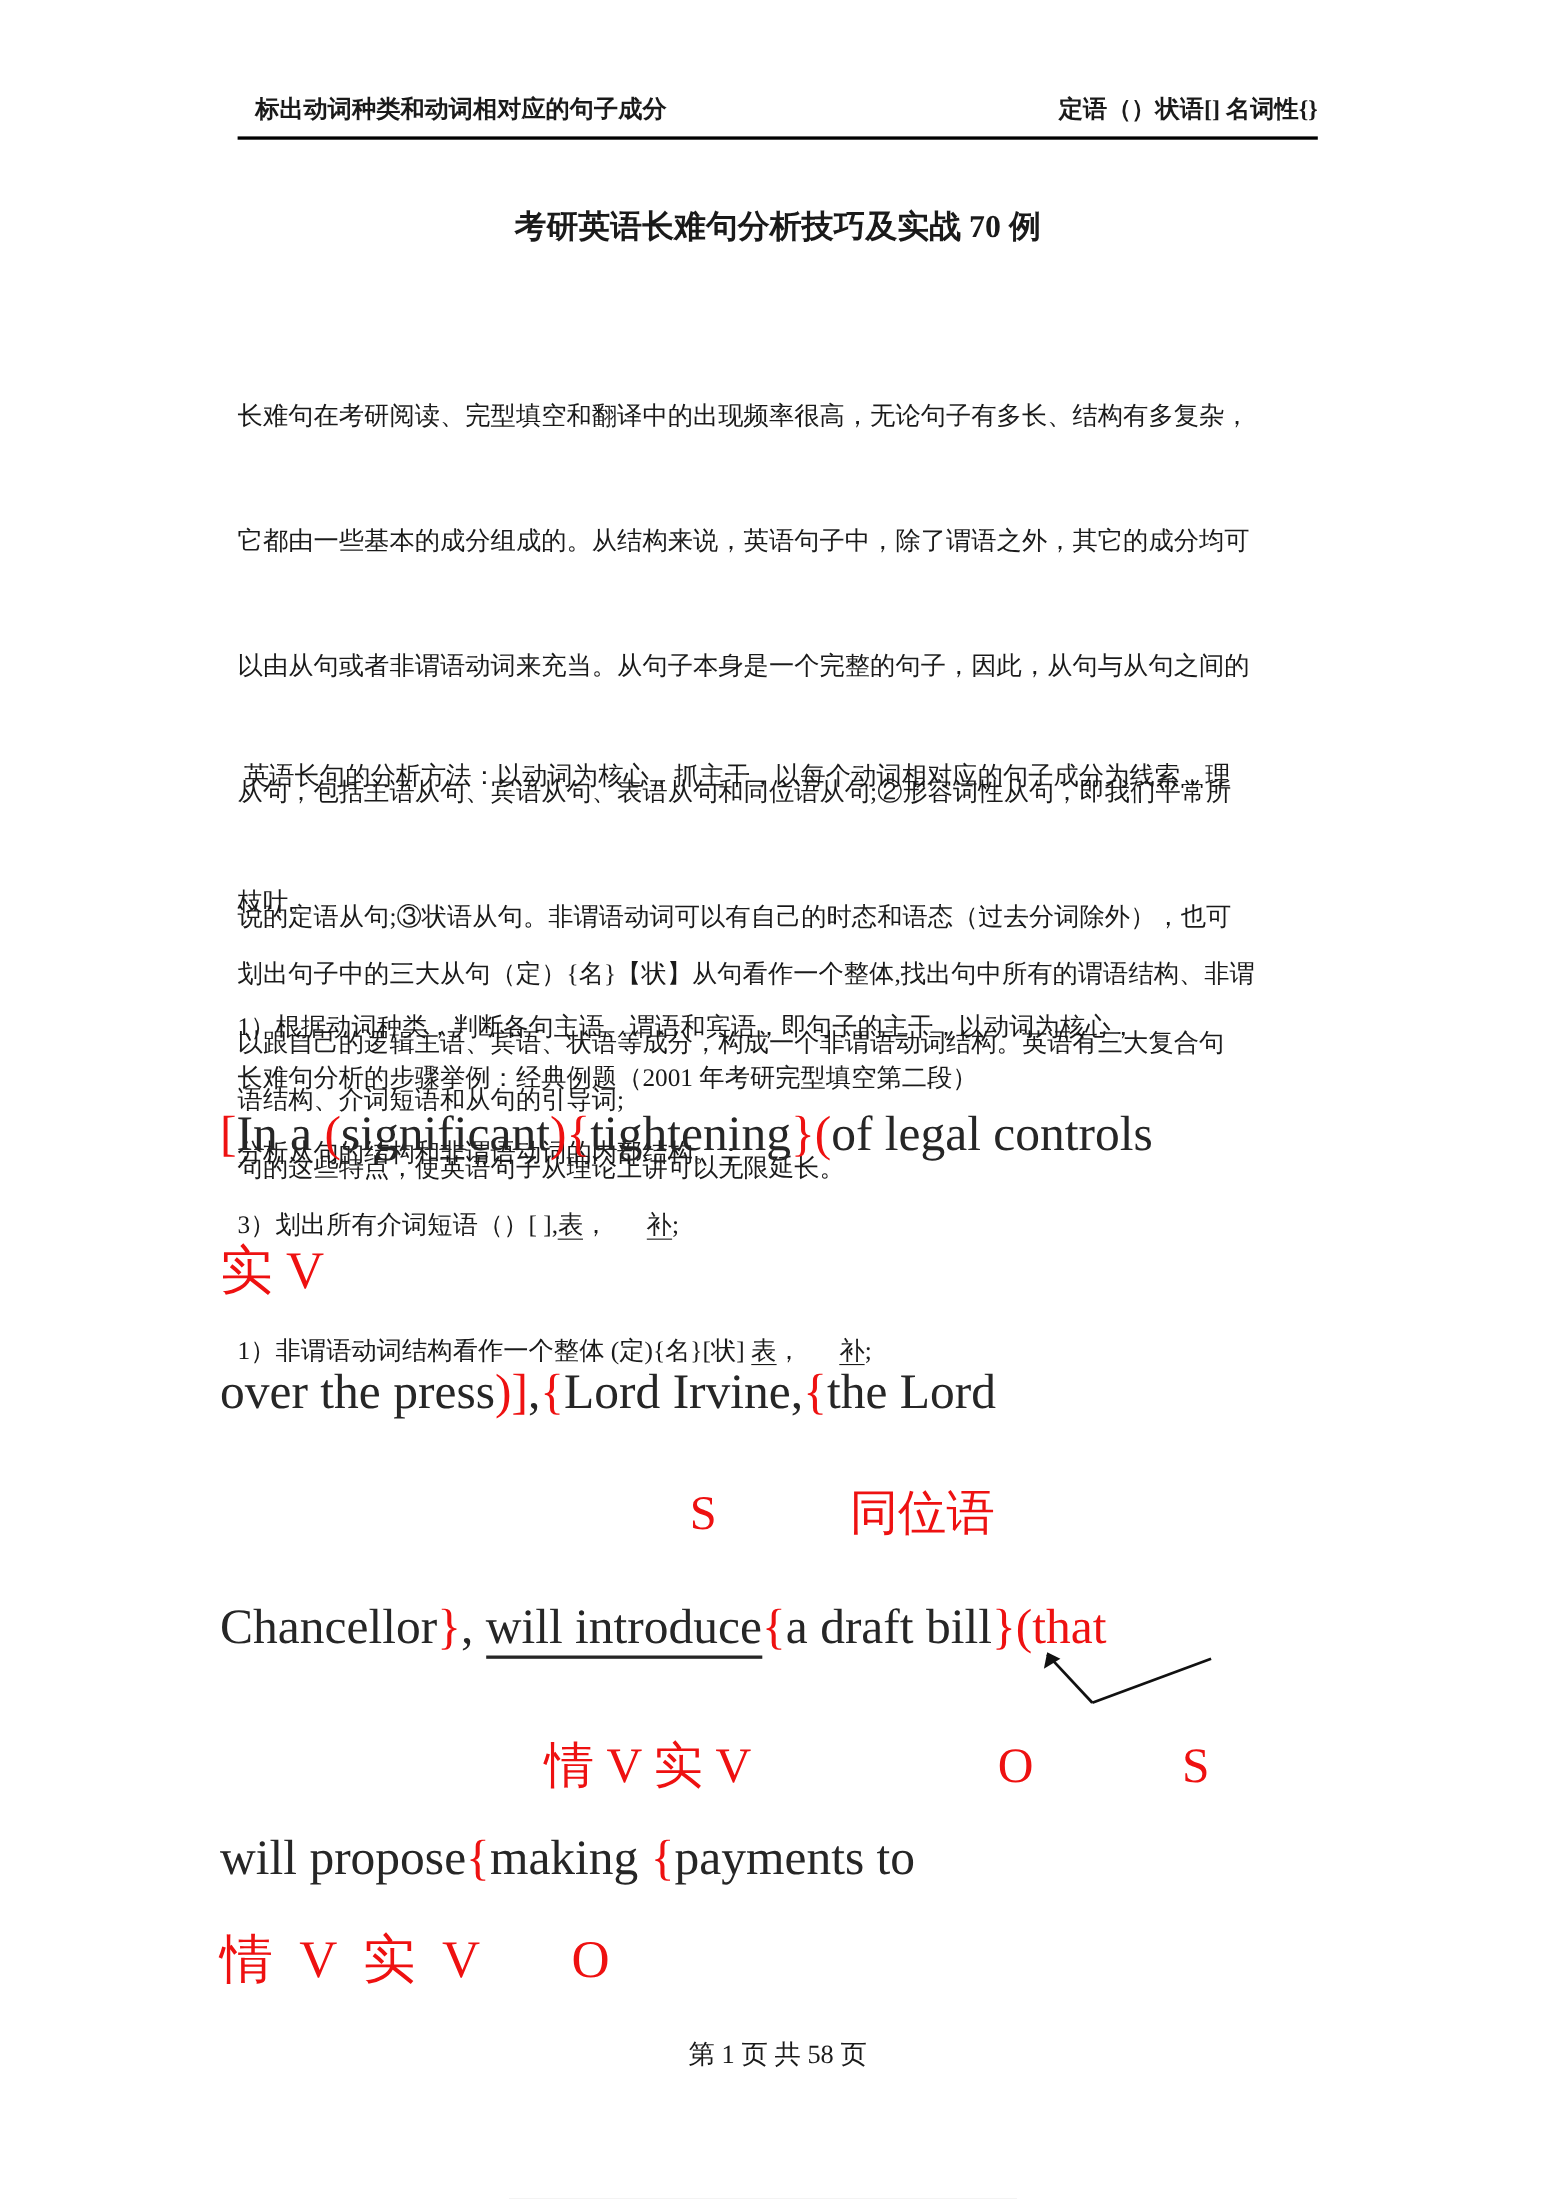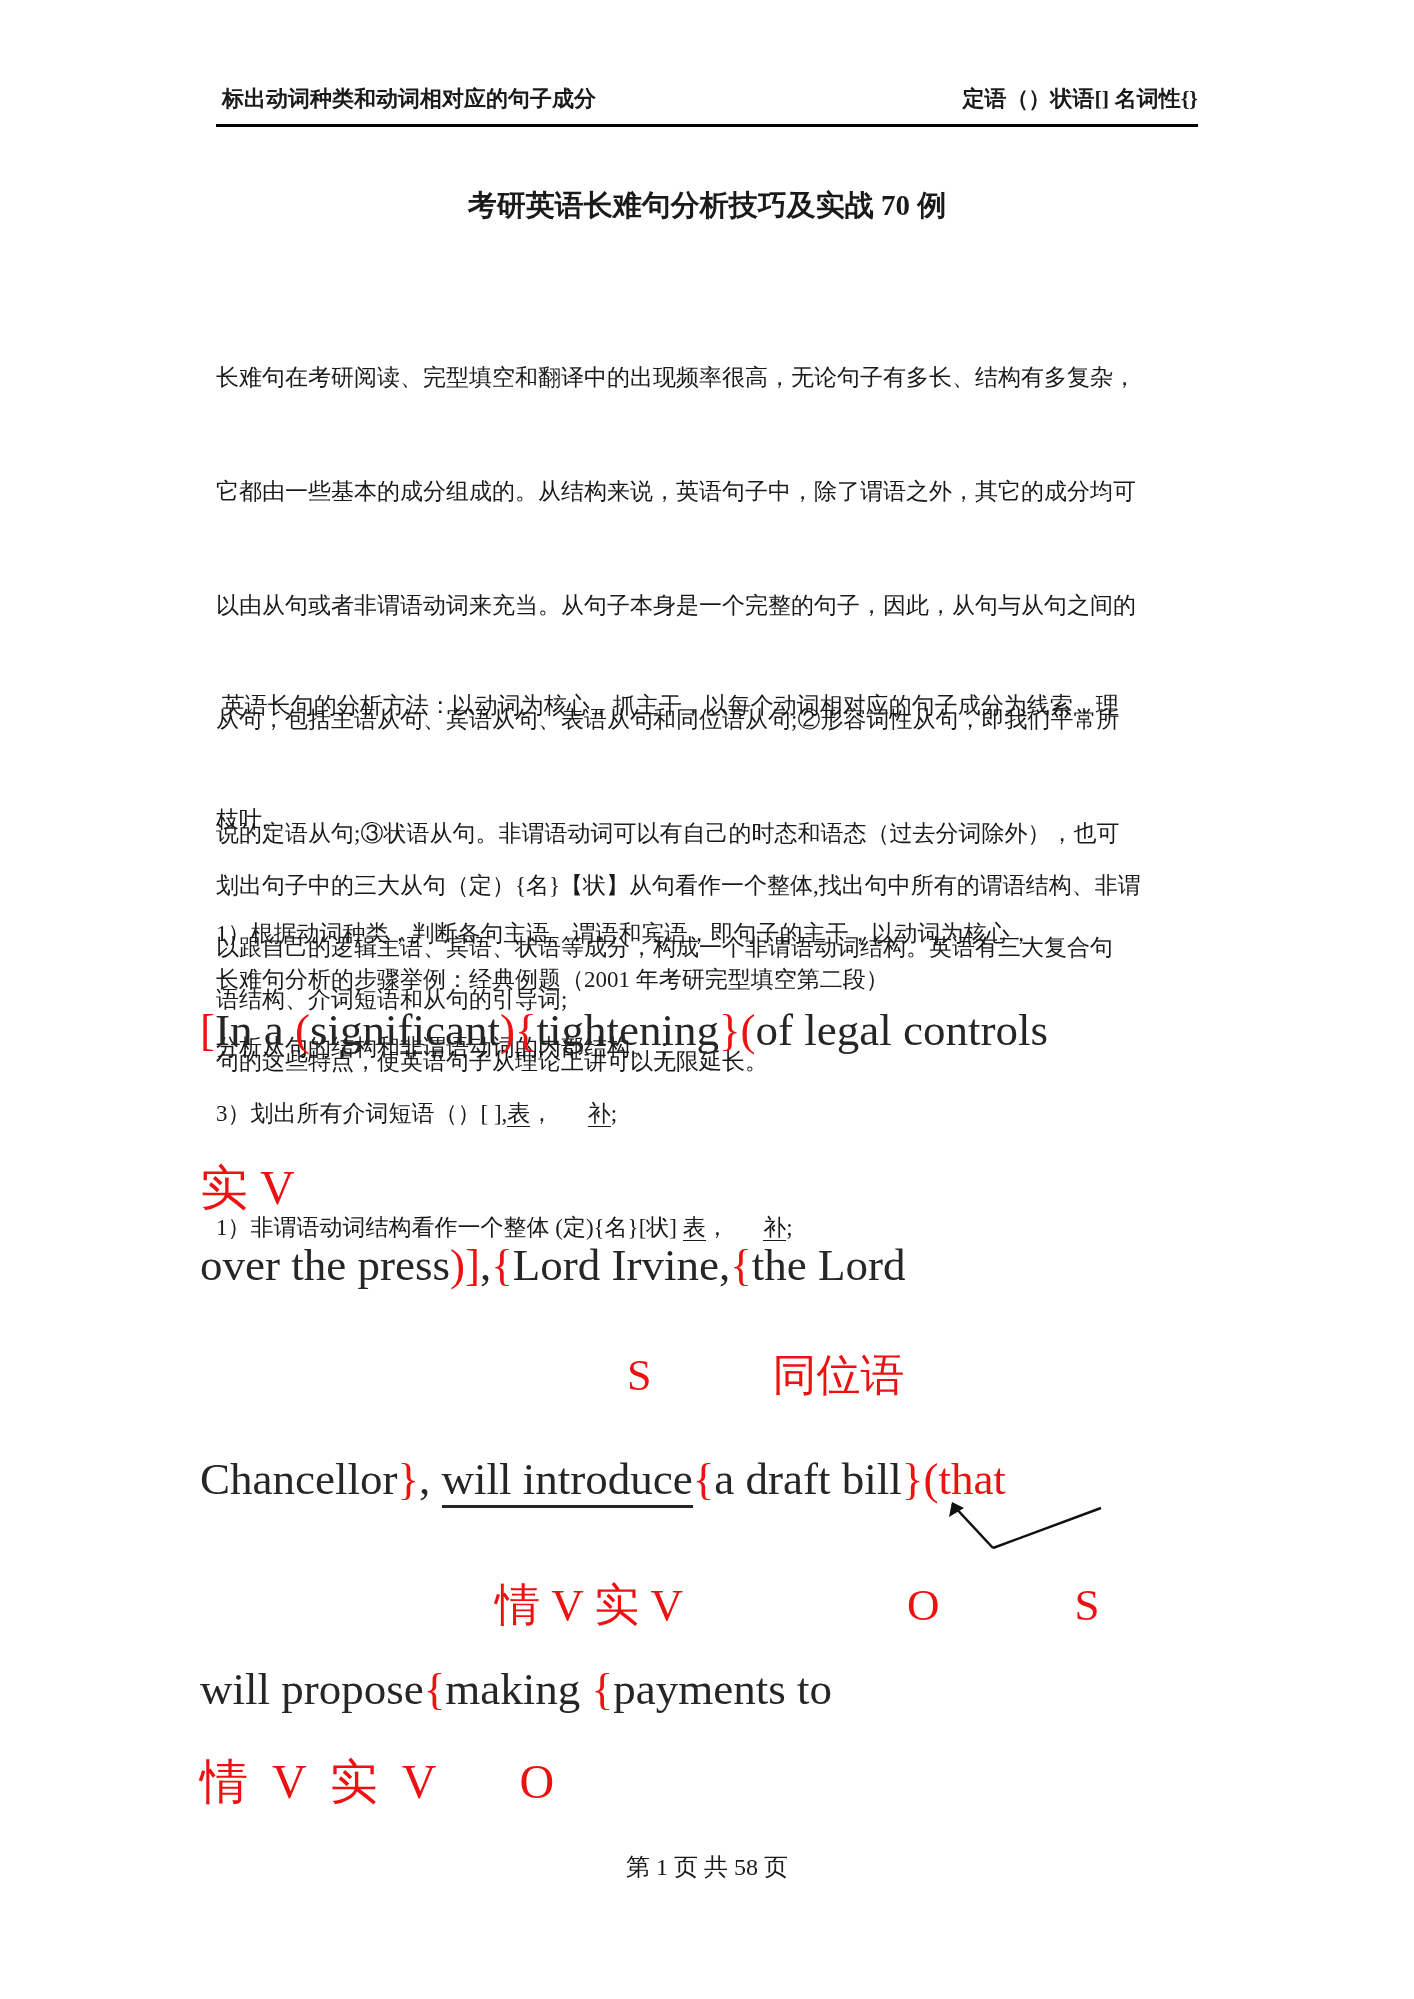--- a/index.html
+++ b/index.html
@@ -13,34 +13,34 @@
     overflow:hidden;
   }
   .abs{position:absolute;white-space:pre;}
   
   .hdr{
     left:216px;top:84px;width:982px;
     display:flex;justify-content:space-between;align-items:flex-end;
     font-weight:bold;font-size:22px;
     border-bottom:3px solid #000;padding-bottom:10px;
   }
-  .hdr .hl{margin-left:6px;}
+  .hdr .hl{margin-left:16px;}
   .hdr .hr{}
   
   .title{left:0;top:186px;width:100%;text-align:center;font-weight:bold;font-size:29px;white-space:pre;}
   
   .body-block{left:216px;width:990px;font-size:23px;line-height:38px;}
   .p1{top:283px;}
   .p2{top:611px;}
   .p3{top:791px;}
   .caption{left:216px;top:961px;width:990px;font-size:23px;line-height:38px;}
   
   .big{left:200px;width:1150px;font-size:45px;line-height:60px;color:#262626;}
   .lineA{top:1000px;}
-  .lineB{top:1126px;font-size:48px;margin-top:32px;}
+  .lineB{top:1126px;font-size:48px;}
   .lineC{top:1235px;}
   .lineD{top:1346px;font-size:44px;padding-left:427px;}
   .lineE{top:1449px;}
   .lineF{top:1575px;}
   .lineG{top:1659px;}
   .lineH{top:1752px;font-size:48px;}
   .red{color:var(--red,#ee1111);}
   .ul{border-bottom:0.07em solid currentColor;padding-bottom:0.02em;}
   
   .arrow{left:935px;top:1492px;width:180px;height:64px;}

